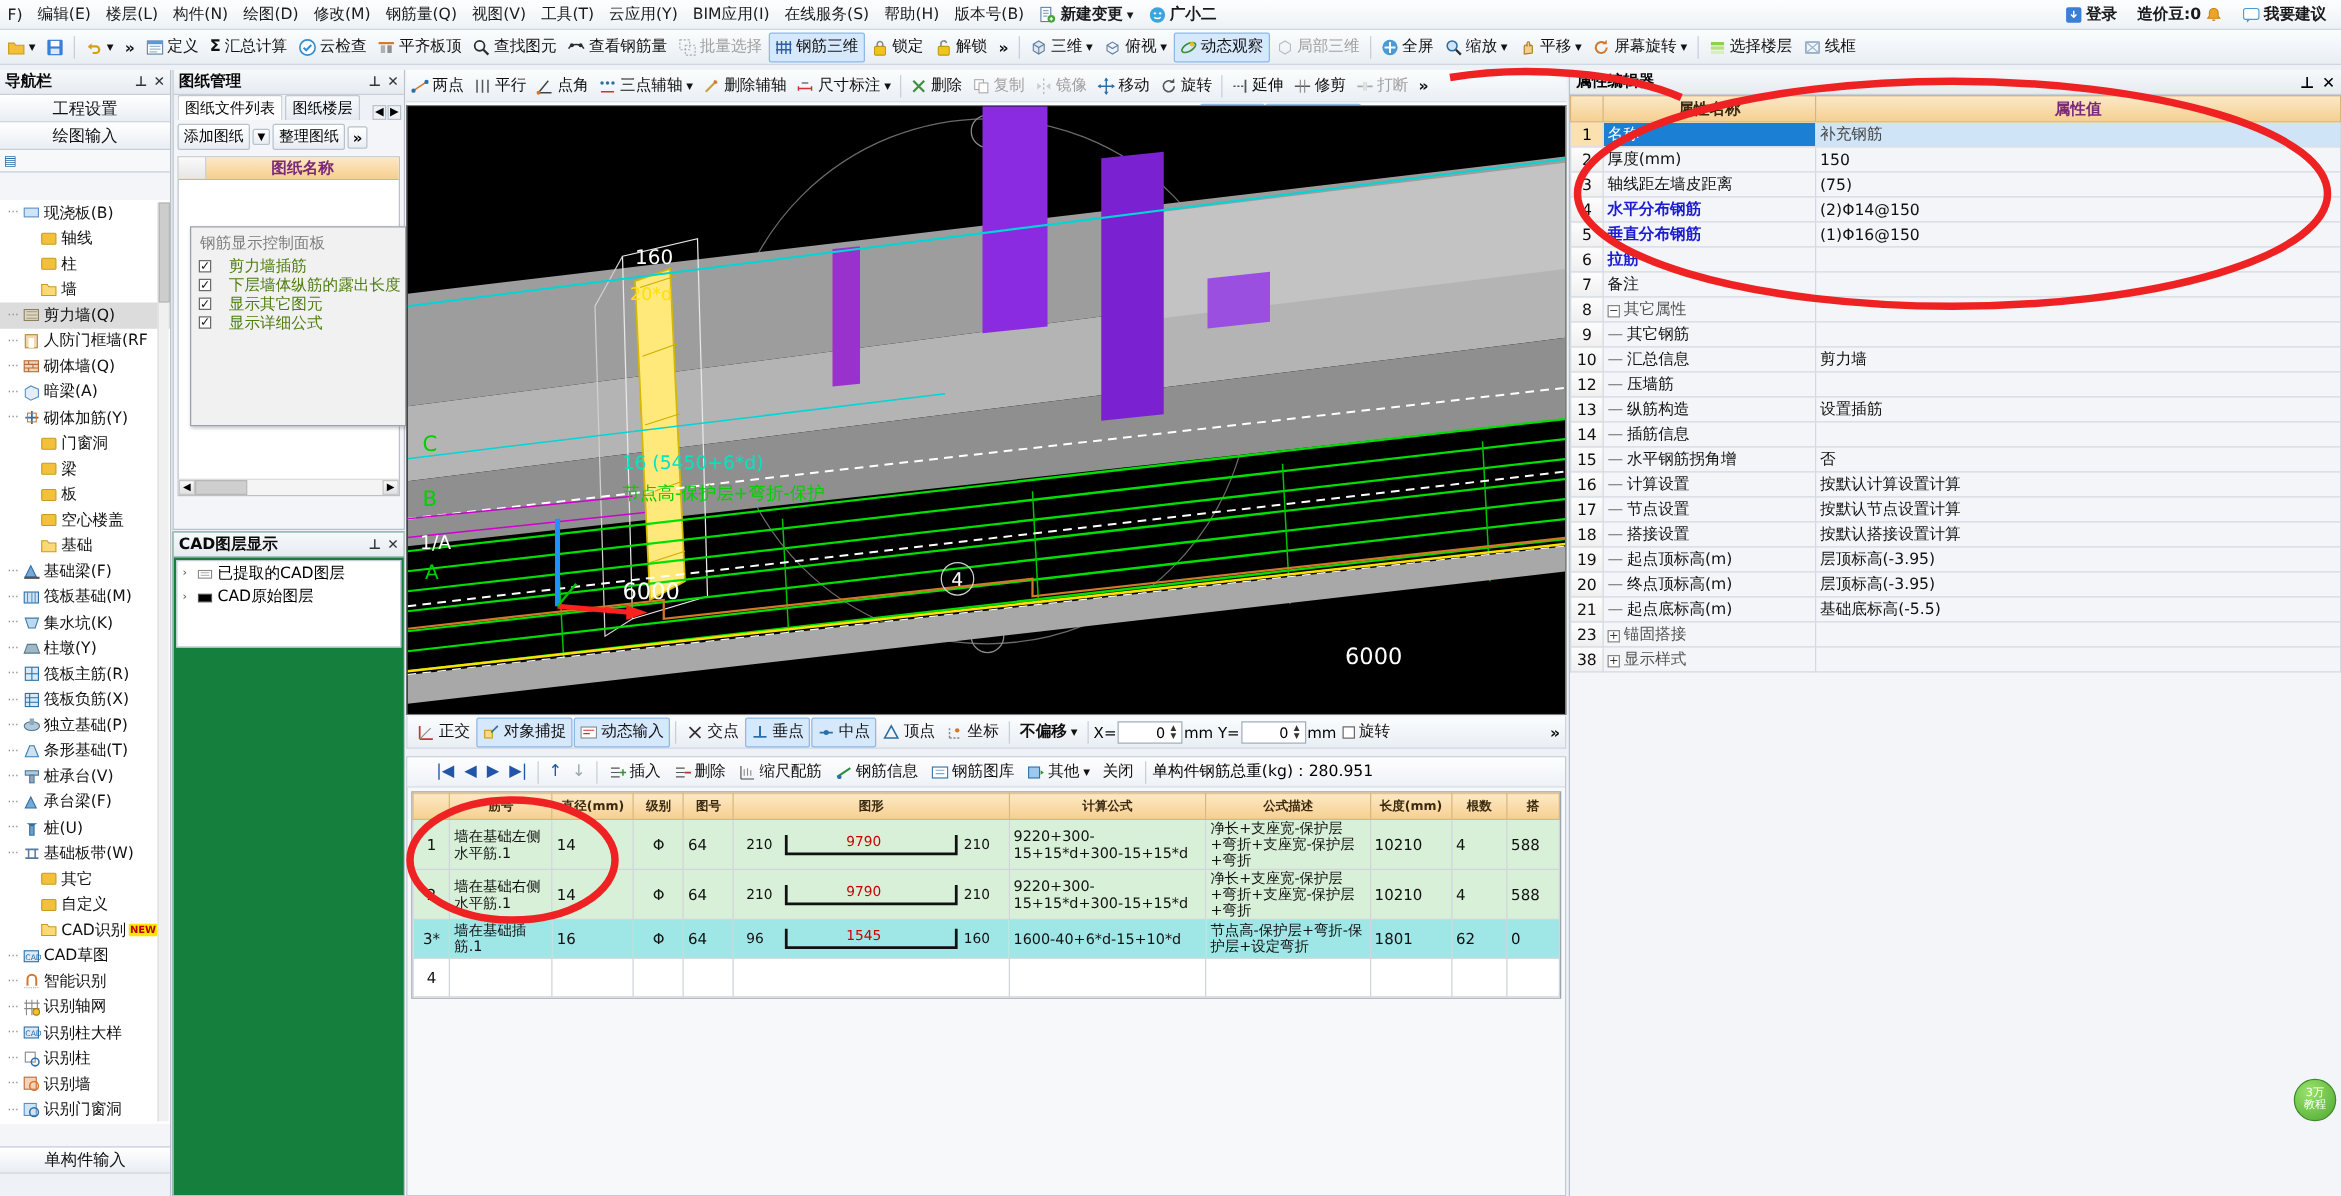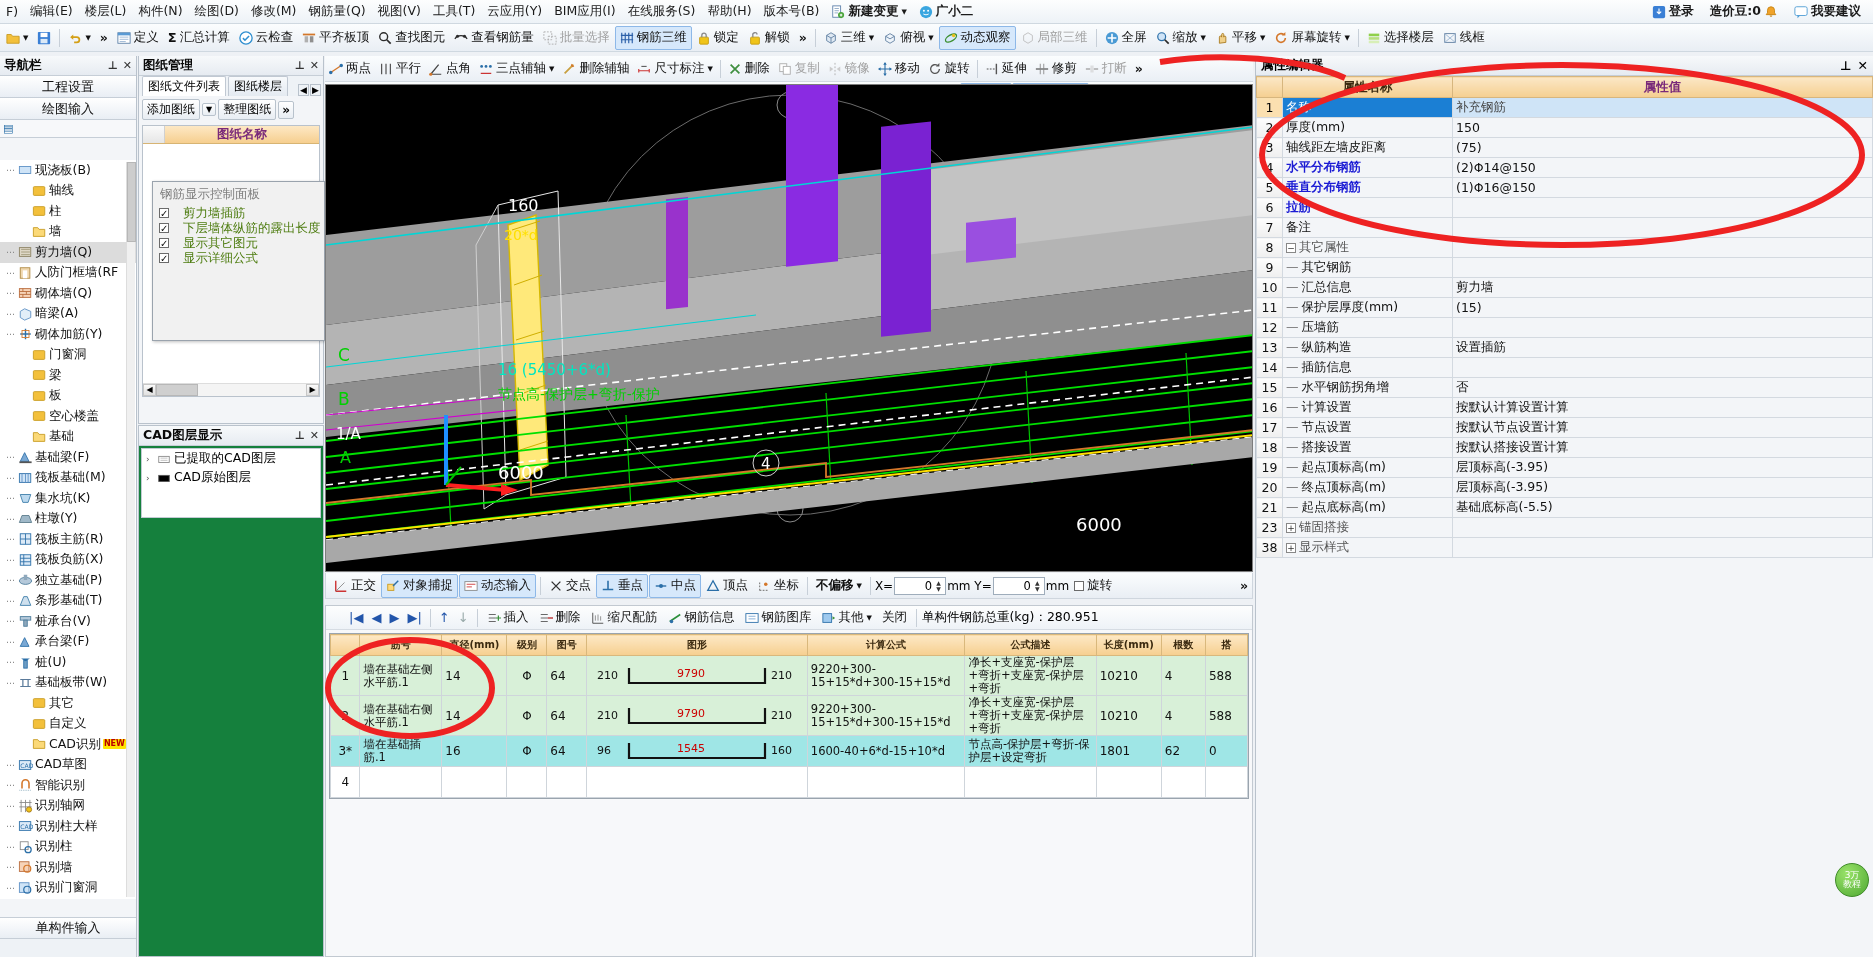--- a/index.html
+++ b/index.html
@@ -1501,25 +1501,20 @@
             <td class="idx">9</td>
             <td class="nm"><span class="dash">—</span><span class="">其它钢筋</span></td>
             <td class="val"></td>
           </tr>
           <tr>
             <td class="idx">10</td>
             <td class="nm"><span class="dash">—</span><span class="">汇总信息</span></td>
             <td class="val">剪力墙</td>
           </tr>
           <tr>
-            <td class="idx">11</td>
-            <td class="nm"><span class="dash">—</span><span class="">保护层厚度(mm)</span></td>
-            <td class="val">(15)</td>
-          </tr>
-          <tr>
             <td class="idx">12</td>
             <td class="nm"><span class="dash">—</span><span class="">压墙筋</span></td>
             <td class="val"></td>
           </tr>
           <tr>
             <td class="idx">13</td>
             <td class="nm"><span class="dash">—</span><span class="">纵筋构造</span></td>
             <td class="val">设置插筋</td>
           </tr>
           <tr>

